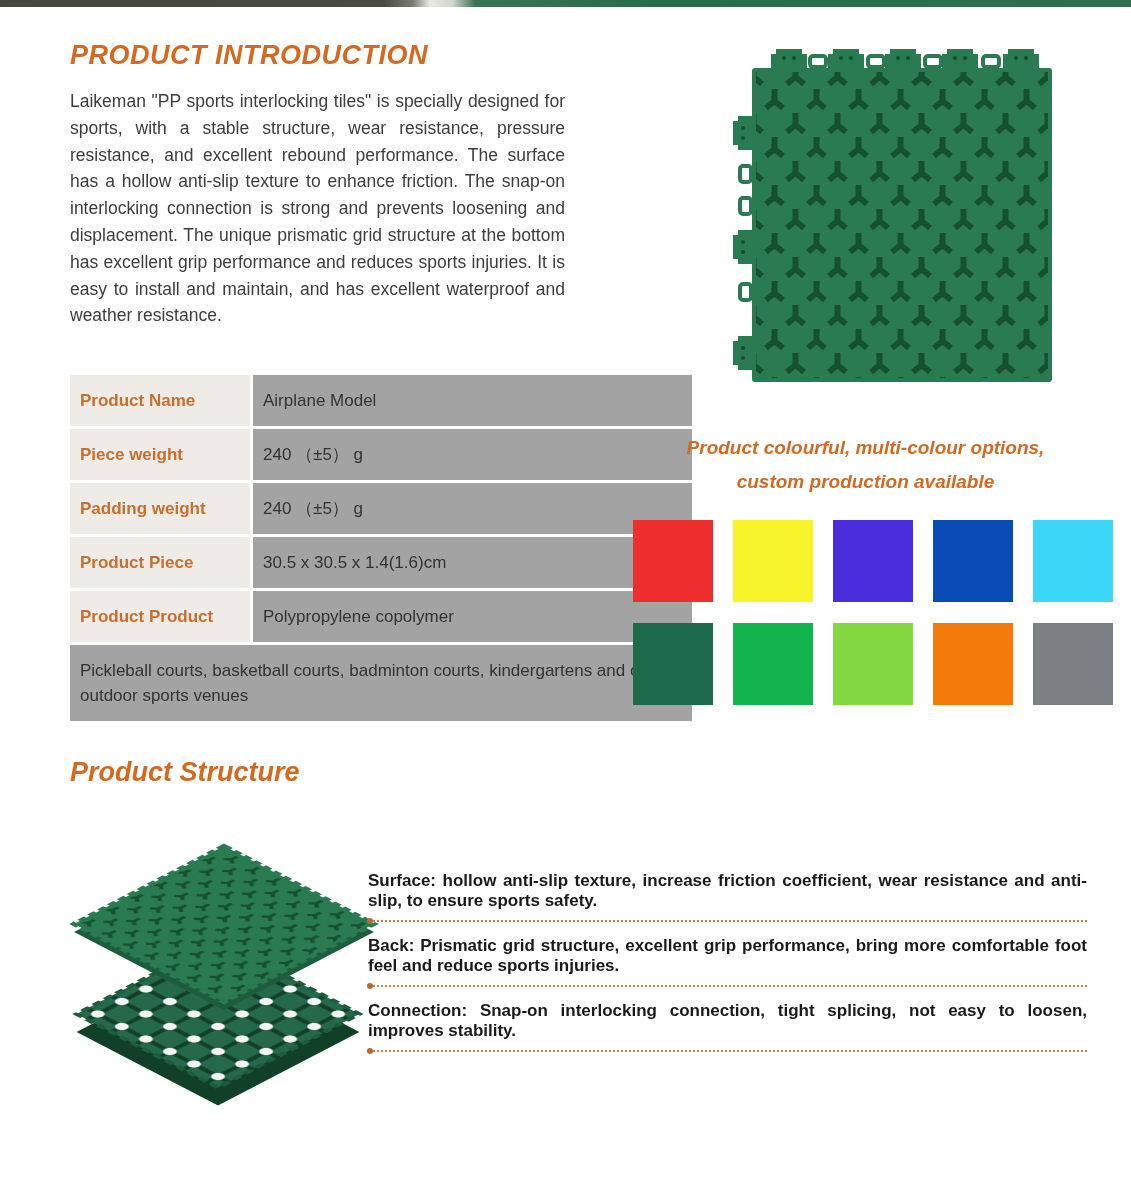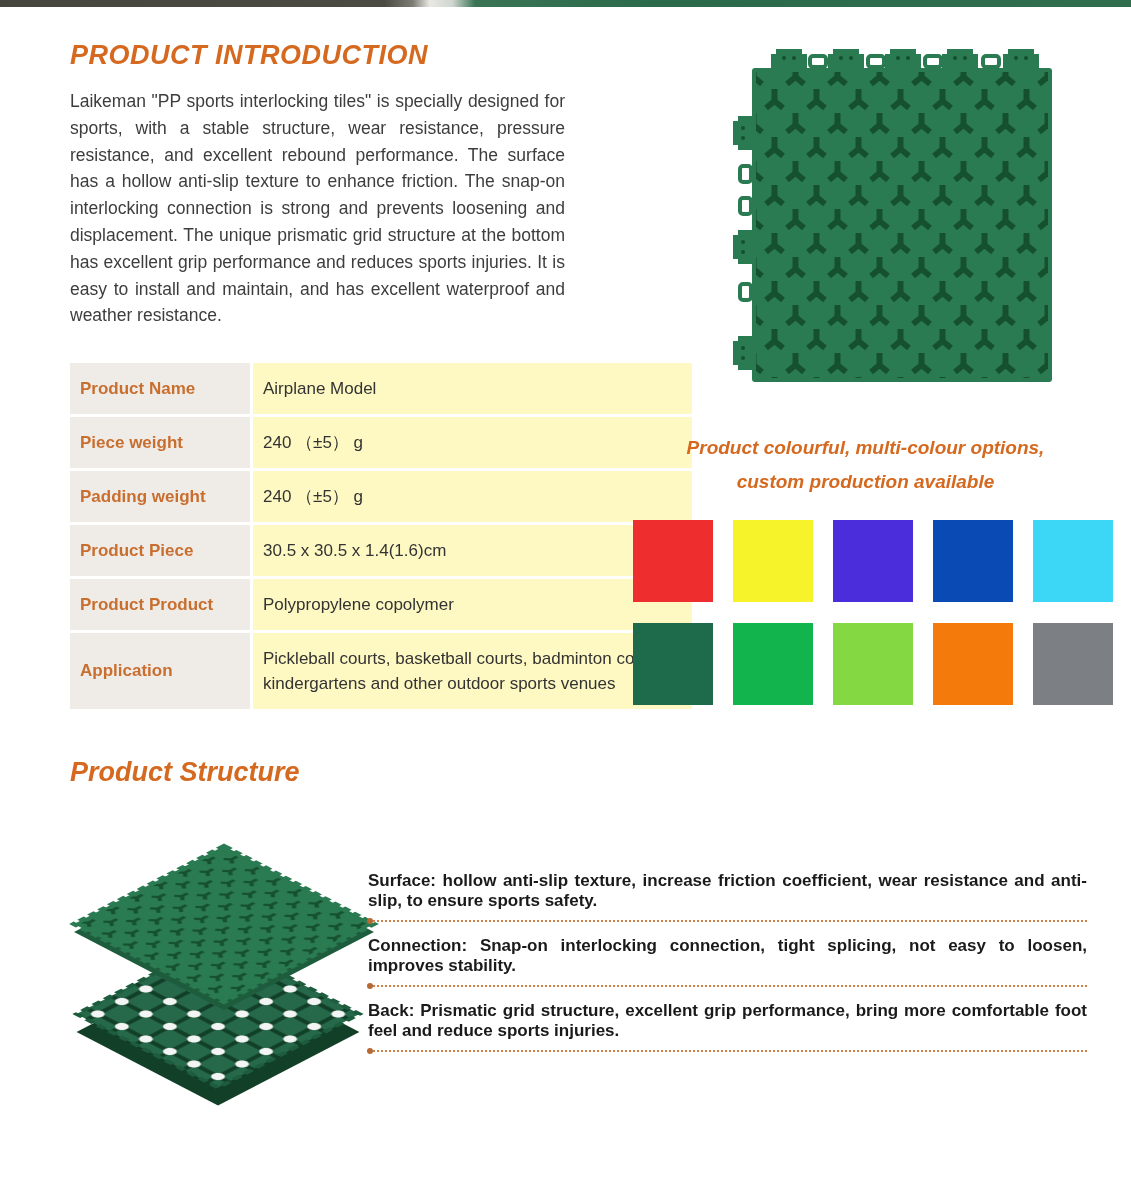--- a/index.html
+++ b/index.html
@@ -15,25 +15,25 @@
   #page{position:relative;width:1131px;height:1195px;background:#fff;overflow:hidden;}
 
   .top-strip{position:absolute;left:0;top:0;width:1131px;height:7px;
     background:linear-gradient(90deg,#47463e 0,#4c4b43 34%,#7e7d75 36.5%,#e9e9e4 38%,#cfd6cf 40%,#3a7455 42%,#2a6a4a 58%,#306e4e 100%);}
 
   .intro-title{position:absolute;left:70px;top:40px;font-size:27px;font-weight:bold;
     font-style:italic;color:var(--accent);letter-spacing:.5px;text-align:center;}
   .intro-body{position:absolute;left:70px;top:88px;width:495px;font-size:17.5px;
     line-height:26.8px;color:#3d3d3d;text-align:justify;}
 
-  .spec-table{position:absolute;left:70px;top:363px;width:622px;}
+  .spec-table{position:absolute;left:70px;top:375px;width:622px;}
   .spec-row{display:flex;margin-bottom:3px;}
   .spec-label{width:180px;background:#efece8;color:var(--label-orange);font-weight:bold;
     font-size:17px;padding:13px 8px 13px 10px;display:flex;align-items:center;margin-right:3px;}
-  .spec-value{flex:1;background:#fef9c3;color:#333;font-size:17px;line-height:25px;
+  .spec-value{flex:1;background:#a3a3a3;color:#333;font-size:17px;line-height:25px;
     padding:13px 14px 13px 10px;display:flex;align-items:center;}
 
   .tile-photo{position:absolute;left:722px;top:40px;width:348px;height:352px;}
 
   .colour-heading{position:absolute;left:600px;top:431px;width:531px;text-align:center;
     color:var(--accent);font-weight:bold;font-style:italic;font-size:19px;line-height:34px;}
 
   .swatch-row{position:absolute;left:633px;width:480px;display:flex;gap:20px;}
   .swatch-row.row1{top:520px;}
   .swatch-row.row2{top:623px;}
@@ -76,21 +76,20 @@
       </div>
       <div class="spec-row">
         <div class="spec-label">Product Piece</div>
         <div class="spec-value">30.5 x 30.5 x 1.4(1.6)cm</div>
       </div>
       <div class="spec-row">
         <div class="spec-label">Product Product</div>
         <div class="spec-value">Polypropylene copolymer</div>
       </div>
       <div class="spec-row">
-        <div class="spec-label">Application</div>
         <div class="spec-value">Pickleball courts, basketball courts, badminton courts, kindergartens and other outdoor sports venues</div>
       </div>
     </div>
 
   <div class="tile-photo">
     <svg width="348" height="352" viewBox="0 0 348 352">
       <defs>
         <pattern id="yp" width="42" height="48" patternUnits="userSpaceOnUse">
           <g style="stroke:var(--tile-dark)" stroke-width="6" fill="none">
             <path d="M10.5,1 L10.5,13 M10.5,13 L2,20 M10.5,13 L19,20"></path>
@@ -207,22 +206,22 @@
       </g>
     </svg>
   </div>
 
   <div class="structure-items" id="struct-items">
       <div class="struct-item">
         <div class="struct-text">Surface: hollow anti-slip texture, increase friction coefficient, wear resistance and anti-slip, to ensure sports safety.</div>
         <div class="dotline"></div>
       </div>
       <div class="struct-item">
+        <div class="struct-text">Back: Prismatic grid structure, excellent grip performance, bring more comfortable foot feel and reduce sports injuries.</div>
+        <div class="dotline"></div>
+      </div>
+      <div class="struct-item">
         <div class="struct-text">Connection: Snap-on interlocking connection, tight splicing, not easy to loosen, improves stability.</div>
         <div class="dotline"></div>
       </div>
-      <div class="struct-item">
-        <div class="struct-text">Back: Prismatic grid structure, excellent grip performance, bring more comfortable foot feel and reduce sports injuries.</div>
-        <div class="dotline"></div>
-      </div>
     </div>
 
 </div>
 
 </body></html>

